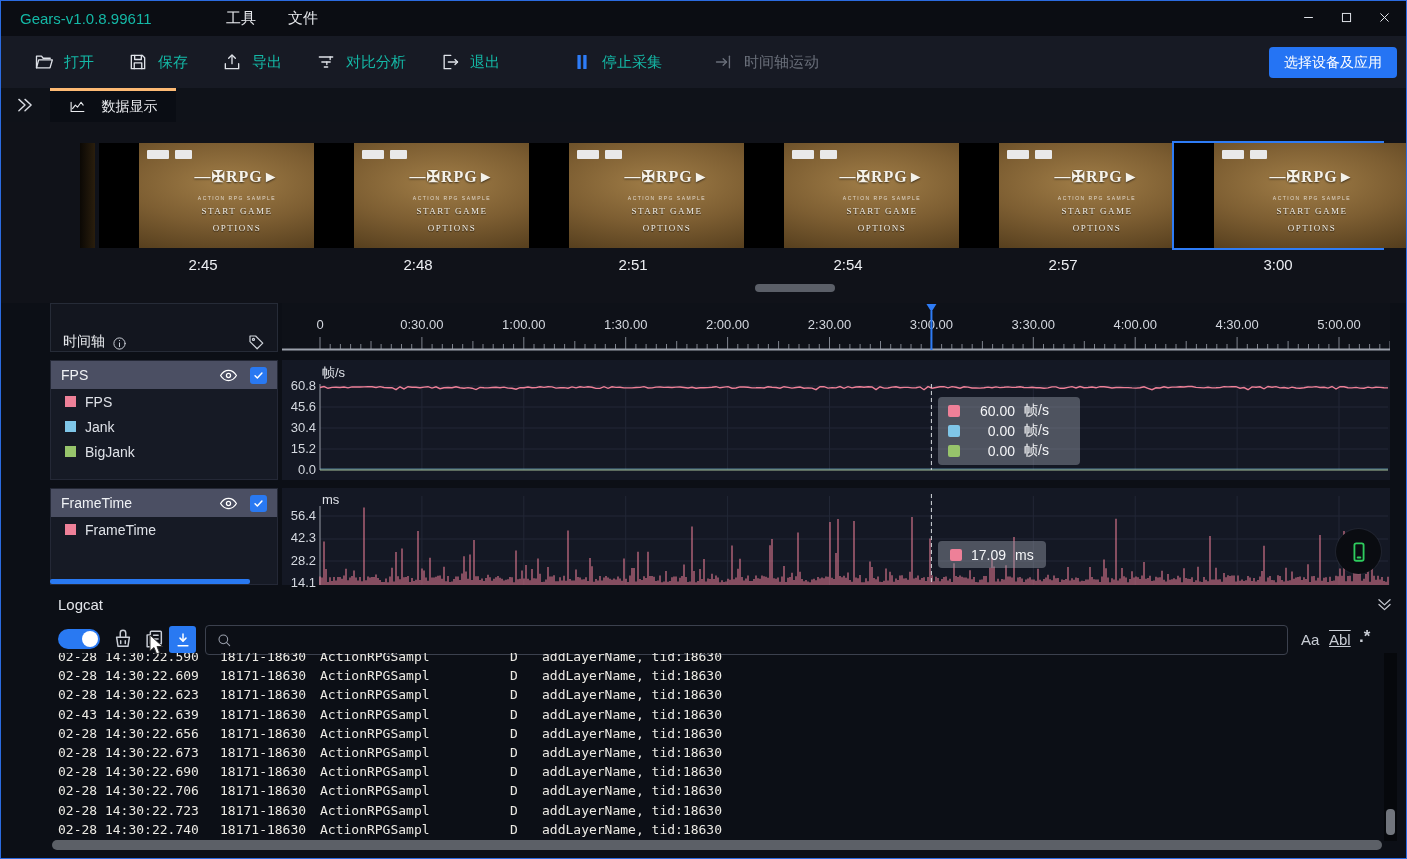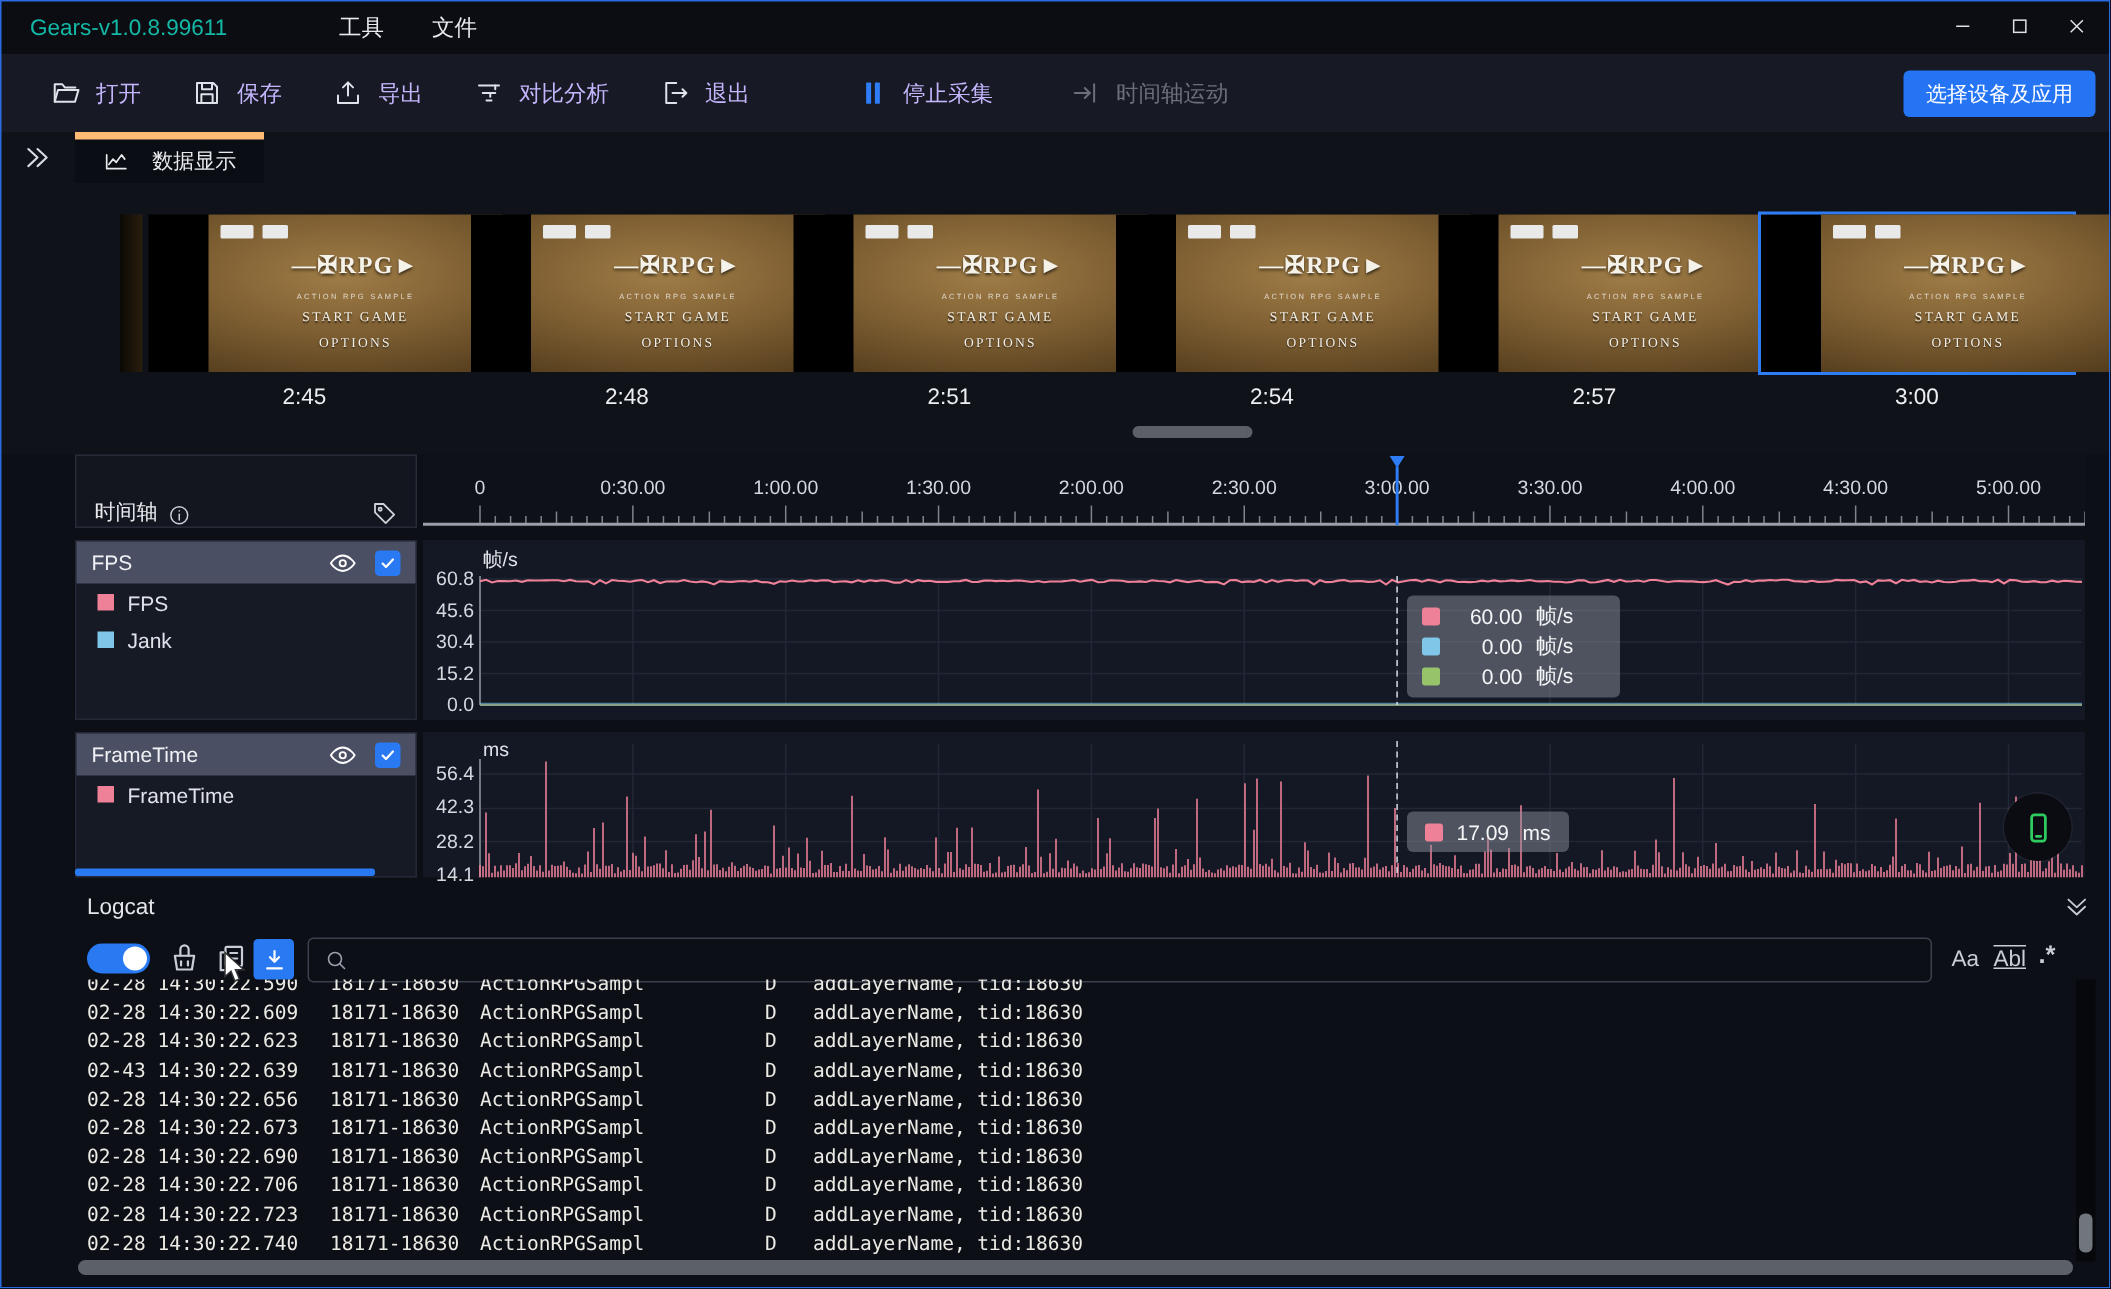--- a/index.html
+++ b/index.html
@@ -10,32 +10,32 @@
   
   #titlebar{position:absolute;top:0;left:0;right:0;height:36px;background:#0b0d13;display:flex;align-items:center;}
   #win-title{margin-left:20px;font-size:15px;color:#14b8a6;}
   #menus{position:absolute;left:226px;display:flex;gap:32px;font-size:15px;}
   .menu-item{cursor:default;}
   #win-controls{position:absolute;right:4px;top:0;display:flex;}
   .win-btn{width:38px;height:34px;display:flex;align-items:center;justify-content:center;color:#dfe2e8;}
   .win-btn .icon{width:15px;height:15px;}
   
   #toolbar{position:absolute;top:36px;left:0;right:0;height:52px;background:#171a24;display:flex;align-items:center;}
-  .toolbtn{display:flex;align-items:center;gap:10px;font-size:15px;margin-left:34px;color:#c4b5fd;cursor:default;}
+  .toolbtn{display:flex;align-items:center;gap:10px;font-size:15px;margin-left:34px;color:#14b8a6;cursor:default;}
   .toolbtn .icon{width:20px;height:20px;color:#dfe2e8;}
   #stop-btn{margin-left:72px;}
   #stop-btn .icon{color:#2e7cf6;}
   #motion-btn{margin-left:52px;color:#6a6f7a;}
   #motion-btn .icon{color:#6a6f7a;}
   #device-btn{position:absolute;right:10px;top:11px;height:31px;padding:0 15px;background:#2574f4;border-radius:4px;
               display:flex;align-items:center;font-size:14px;color:#fff;}
   
   #tabstrip{position:absolute;top:88px;left:0;right:0;height:34px;background:#0f1219;}
   #collapse-btn{position:absolute;left:13px;top:7px;width:24px;height:21px;color:#d8dbe2;}
-  #tab-active{position:absolute;left:50px;top:0;width:126px;height:34px;background:#0a0d14;border-top:5px solid #fdba74;
+  #tab-active{position:absolute;left:50px;top:0;width:126px;height:34px;background:#0a0d14;border-top:3px solid #fdba74;
               box-sizing:border-box;display:flex;align-items:center;justify-content:center;gap:16px;font-size:14px;}
   #tab-active .icon{width:17px;height:17px;color:#e8eaee;}
   
   #thumbstrip{position:absolute;top:122px;left:0;right:0;height:181px;background:#101219;}
   #thumb-sliver{position:absolute;left:80px;top:21px;width:15px;height:105px;background:linear-gradient(90deg,#0b0804,#2a1e0d);}
   .thumb{position:absolute;top:21px;width:208px;height:105px;background:#000;padding:0 6px;box-sizing:border-box;}
   .thumb.selected{outline:2px solid #2e7cf6;}
   .game{position:relative;width:100%;height:100%;overflow:hidden;
         background:radial-gradient(130% 100% at 45% 38%, #a07d47 0%, #7d5e32 38%, #5a4220 68%, #352712 100%);margin-left:34px;}
   .game .pill{position:absolute;top:7px;height:9px;background:#e9e9e9;border-radius:1px;}
@@ -376,20 +376,24 @@
     </div>
     <div id="fps-legend">
         <div class="legend-row">
           <span class="legend-sq" style="background: rgb(238, 128, 152);"></span>
           <span>FPS</span>
         </div>
         <div class="legend-row">
           <span class="legend-sq" style="background: rgb(127, 198, 232);"></span>
           <span>Jank</span>
         </div>
+        <div class="legend-row">
+          <span class="legend-sq" style="background: rgb(151, 196, 107);"></span>
+          <span>BigJank</span>
+        </div>
       </div>
   </div>
 
   <div class="chart-box" id="fps-chart">
     <span class="unit-label">帧/s</span>
     <div id="fps-yticks">
         <div class="ytick" style="top: 18px;">60.8</div>
         <div class="ytick" style="top: 39px;">45.6</div>
         <div class="ytick" style="top: 60px;">30.4</div>
         <div class="ytick" style="top: 81px;">15.2</div>

